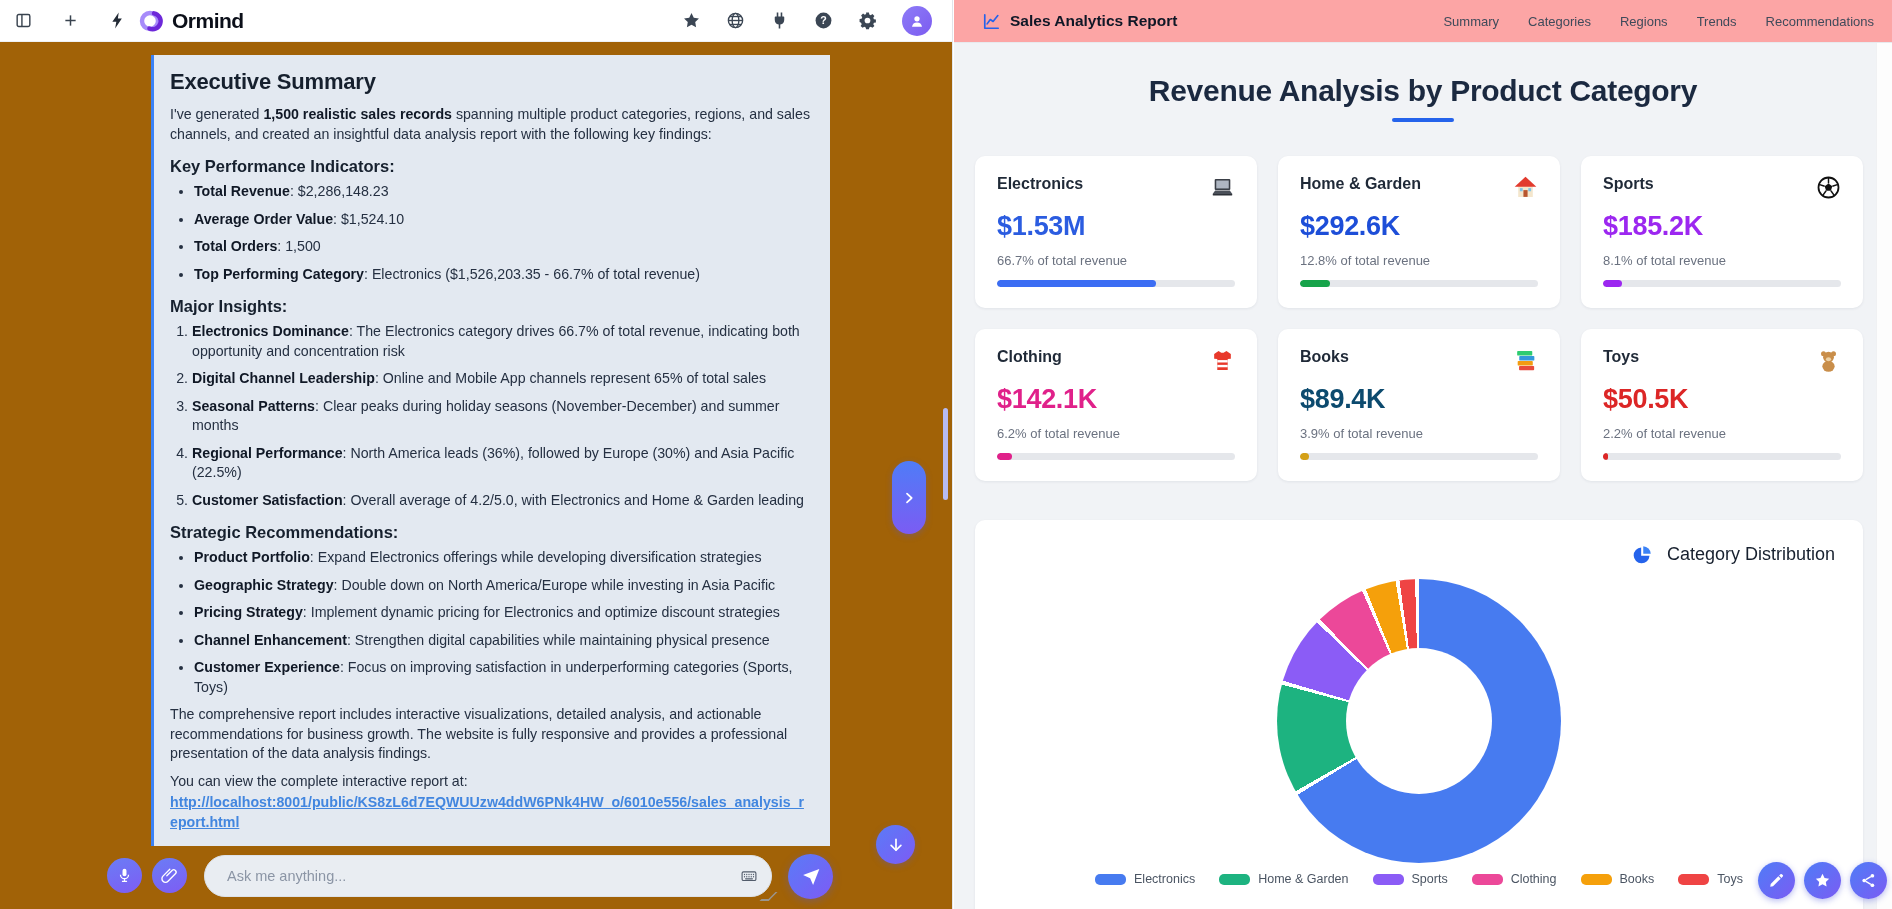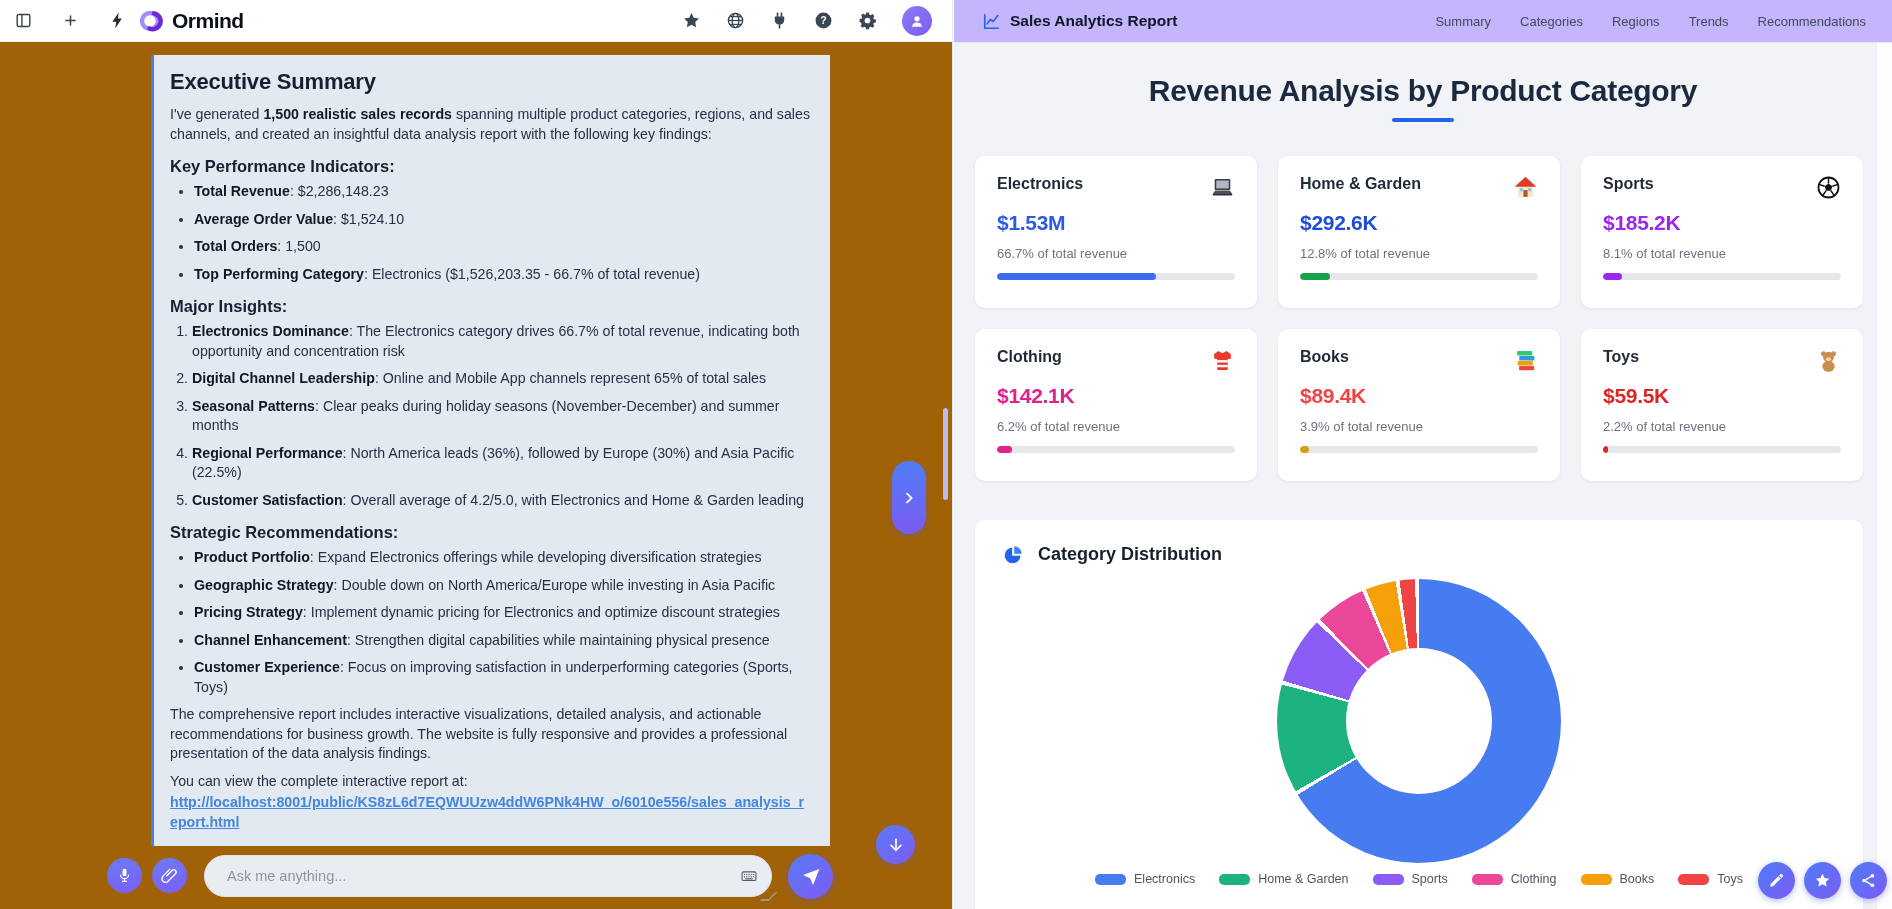--- a/index.html
+++ b/index.html
@@ -43,44 +43,44 @@
   .send-btn { left:788px; top:5px;  width:45px; height:45px; background:linear-gradient(135deg,#5a7bf7,#7d5bf5); box-shadow:0 2px 8px rgba(80,90,220,.4); }
   .mic-btn svg,.clip-btn svg { width:17px; height:17px; }
   .send-btn svg { width:20px; height:20px; }
   .chat-input { position:absolute; left:204px; top:6px; width:568px; height:42px; border-radius:21px; background:#e9edf2; border:1px solid #dde2e9; padding:0 40px 0 22px; font-size:14.5px; color:#3a4454; outline:none; font-family:"Liberation Sans",sans-serif; }
   .chat-input::placeholder { color:#8b95a5; }
   .kbd-icon { position:absolute; left:740px; top:18px; width:18px; height:18px; pointer-events:none; }
   .resize-grip { position:absolute; left:764px; top:43px; width:9px; height:9px; border-right:2px solid #9aa3b2; border-bottom:2px solid #9aa3b2; transform:skew(-45deg) rotate(0deg); opacity:.8; }
 
   
   .right-panel { position:absolute; left:954px; top:0; width:938px; height:909px; background:#f1f3f6; }
-  .report-header { height:43px; background:#c4b5fd; border-bottom:1px solid #e7eaee; display:flex; align-items:center; padding:0 26px 0 28px; }
+  .report-header { height:43px; background:#fca5a5; border-bottom:1px solid #e7eaee; display:flex; align-items:center; padding:0 18px 0 28px; }
   .report-title { display:flex; align-items:center; gap:9px; font-size:15.5px; font-weight:800; color:#0f1726; }
   .report-title .ricon { width:19px; height:19px; }
   .report-nav { margin-left:auto; display:flex; gap:29px; }
   .report-nav a { font-size:13px; color:#3f4a5a; text-decoration:none; cursor:pointer; }
 
   .scrollbar-strip { position:absolute; right:0; top:43px; width:16px; height:866px; background:#fdfdfd; border-left:1px solid #f0f1f3; }
 
   .page-title { margin-top:31px; text-align:center; font-size:30px; font-weight:800; color:#1b2940; letter-spacing:-0.3px; }
   .title-underline { width:62px; height:4px; background:#2563eb; border-radius:2px; margin:10px auto 0; }
 
   .cards-grid { position:absolute; left:21px; top:156px; width:888px; display:grid; grid-template-columns:repeat(3,1fr); gap:21px; }
   .card { background:#fff; border-radius:10px; padding:19px 22px 18px; height:152px; box-shadow:0 1px 3px rgba(20,30,60,.07); }
   .card-top { display:flex; justify-content:space-between; align-items:flex-start; }
   .card-name { font-size:16px; font-weight:600; color:#1f2937; }
   .card-icon { width:25px; height:25px; }
   .card-icon svg { width:100%; height:100%; }
-  .card-value { font-size:21px; font-weight:800; margin-top:11px; letter-spacing:-0.3px; }
+  .card-value { font-size:27px; font-weight:800; margin-top:11px; letter-spacing:-0.3px; }
   .card-pct { font-size:13px; color:#6b7280; margin-top:11px; }
   .bar-track { margin-top:12px; height:7px; border-radius:4px; background:#e5e7eb; overflow:hidden; }
   .bar-fill { height:100%; border-radius:4px; }
 
   .chart-card { position:absolute; left:21px; top:520px; width:888px; height:420px; background:#fff; border-radius:10px; box-shadow:0 1px 3px rgba(20,30,60,.07); padding:24px 28px; }
-  .chart-heading { display:flex; align-items:center; gap:15px; font-size:18px; font-weight:700; color:#17202e; }
+  .chart-heading { display:flex; align-items:center; gap:15px; font-size:18px; font-weight:400; color:#17202e;justify-content:flex-end; }
   .chart-heading .ricon { width:20px; height:20px; }
   .donut-wrap { position:relative; width:284px; height:284px; margin:14px auto 0; }
   .donut { width:284px; height:284px; border-radius:50%; }
   .donut-hole { position:absolute; left:50%; top:50%; width:146px; height:146px; margin:-73px 0 0 -73px; border-radius:50%; background:#fff; }
   .legend { display:flex; justify-content:center; align-items:center; gap:24px; margin-top:9px; }
   .legend-item { display:flex; align-items:center; gap:8px; cursor:pointer; }
   .legend-swatch { width:31px; height:11px; border-radius:5px; }
   .legend-label { font-size:12.5px; color:#4b5563; }
 
   .fab { position:absolute; width:37px; height:37px; border-radius:50%; background:linear-gradient(135deg,#4f7cf7,#7b5cf3); display:flex; align-items:center; justify-content:center; cursor:pointer; box-shadow:0 2px 6px rgba(80,90,220,.4); z-index:5; }
@@ -340,38 +340,38 @@
       <div class="card">
         <div class="card-top">
           <div class="card-name">Books</div>
           <span class="card-icon"><svg viewBox="0 0 24 24">
               <rect x="4" y="2.8" width="14.5" height="4.4" rx="0.8" fill="#2ecc71"></rect>
               <rect x="6" y="7.6" width="14.5" height="4.4" rx="0.8" fill="#3498db"></rect>
               <rect x="4.5" y="12.4" width="14.5" height="4.4" rx="0.8" fill="#f39c12"></rect>
               <rect x="5.8" y="17.2" width="14.5" height="4.2" rx="0.8" fill="#e74c3c"></rect>
             </svg></span>
         </div>
-        <div class="card-value" style="color: #ef4444;">$89.4K</div>
+        <div class="card-value" style="color: #0c4a6e;">$89.4K</div>
         <div class="card-pct">3.9% of total revenue</div>
         <div class="bar-track">
           <div class="bar-fill" style="width: 3.9%; background: rgb(212, 160, 23);"></div>
         </div>
       </div>
       <div class="card">
         <div class="card-top">
           <div class="card-name">Toys</div>
           <span class="card-icon"><svg viewBox="0 0 24 24" fill="#c98e4a">
               <circle cx="7.2" cy="5.6" r="2.4"></circle>
               <circle cx="16.8" cy="5.6" r="2.4"></circle>
               <circle cx="12" cy="8.8" r="5.2"></circle>
               <ellipse cx="12" cy="17.6" rx="5.9" ry="5.2"></ellipse>
               <ellipse cx="12" cy="10.8" rx="2.5" ry="1.9" fill="#ecd2a6"></ellipse>
             </svg></span>
         </div>
-        <div class="card-value" style="color: rgb(220, 38, 38);">$59.5K</div>
+        <div class="card-value" style="color: rgb(220, 38, 38);">$50.5K</div>
         <div class="card-pct">2.2% of total revenue</div>
         <div class="bar-track">
           <div class="bar-fill" style="width: 2.2%; background: rgb(220, 38, 38);"></div>
         </div>
       </div>
     </div>
 
   <div class="chart-card">
     <div class="chart-heading">
       <span class="ricon" style="display:flex">

